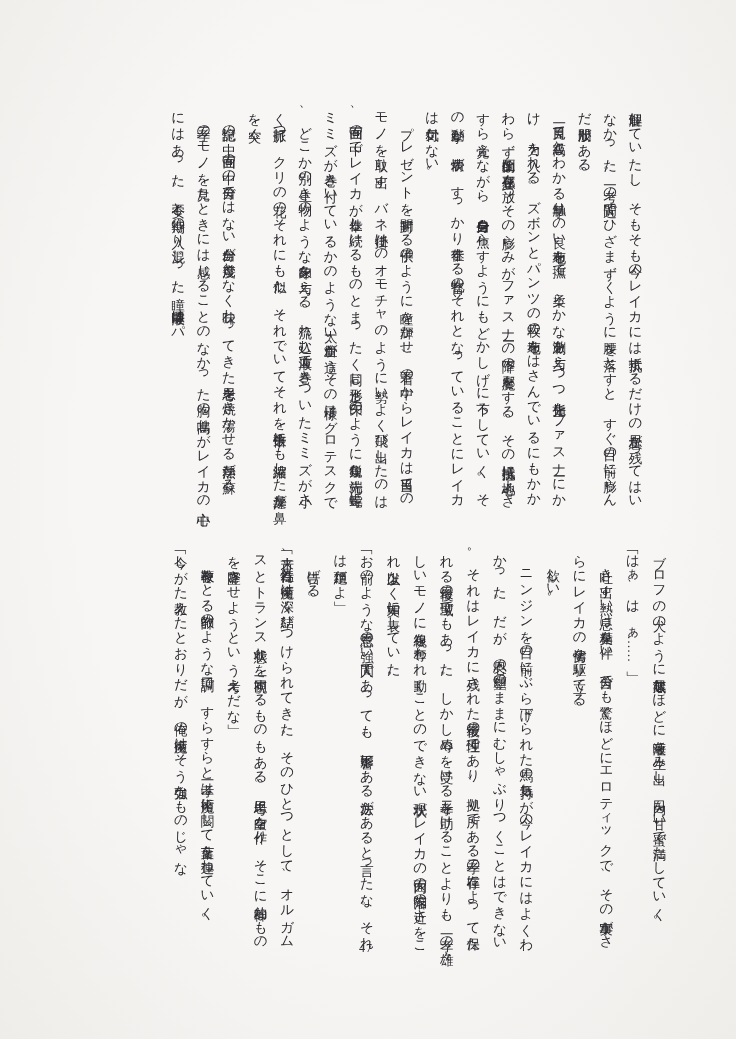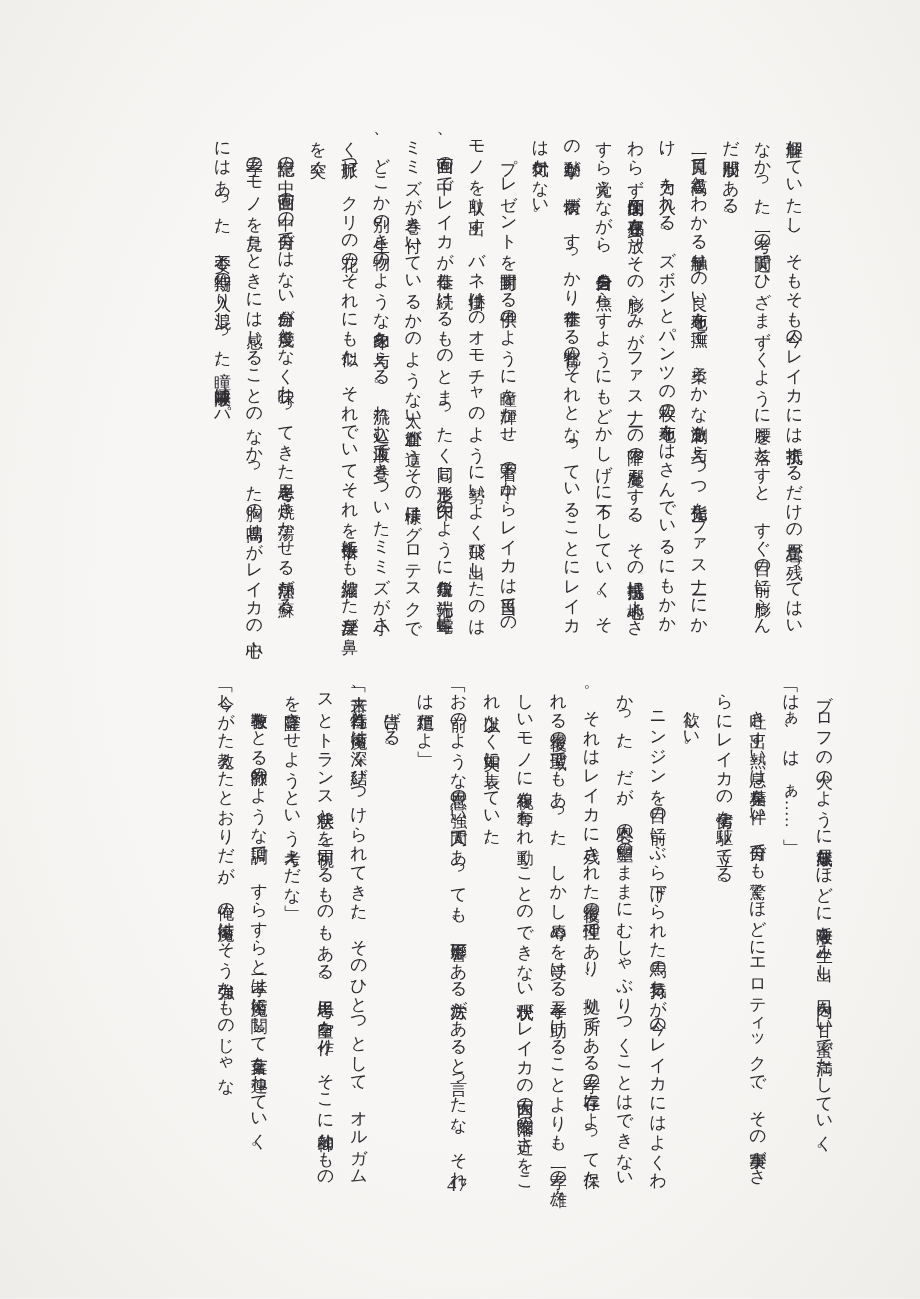--- a/index.html
+++ b/index.html
@@ -34,21 +34,21 @@
     right: 64px;
     height: 407px;
     line-height: 26.6px;
   }
   .page-number {
     position: absolute;
     top: 941px;
     left: 0;
     width: 732px;
     text-align: center;
-    font-size: 15px;
+    font-size: 12px;
     letter-spacing: 1px;
     color: #333338;
   }
 </style>
 </head>
 <body>
 
 <div class="page">
   <section class="tblock tblock-top" id="top-block">
       <p>理解していたし、そもそも今のレイカには抵抗するだけの意思が残ってはいなかった。一考の間近でひざまずくように腰を落とすと、すぐ目の前に膨らんだ股間がある。</p>

